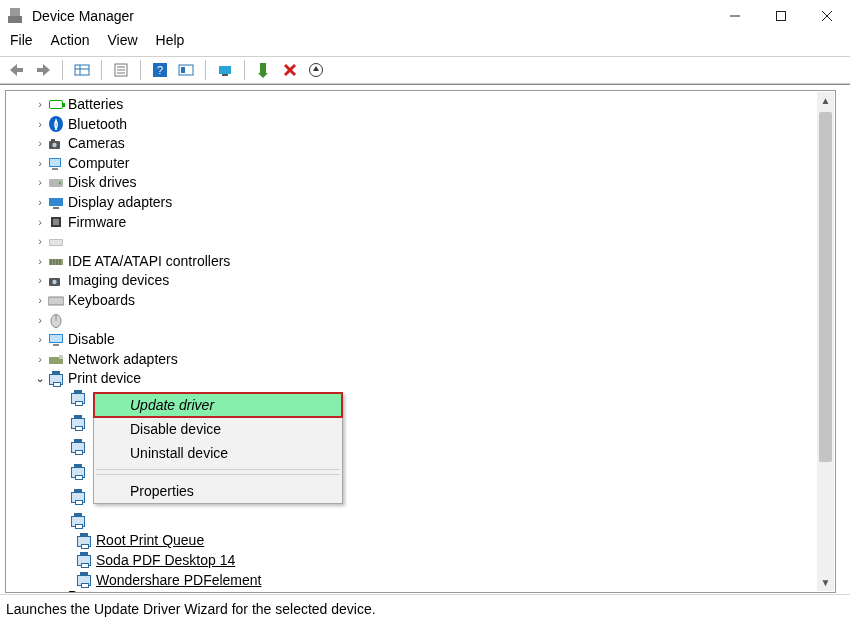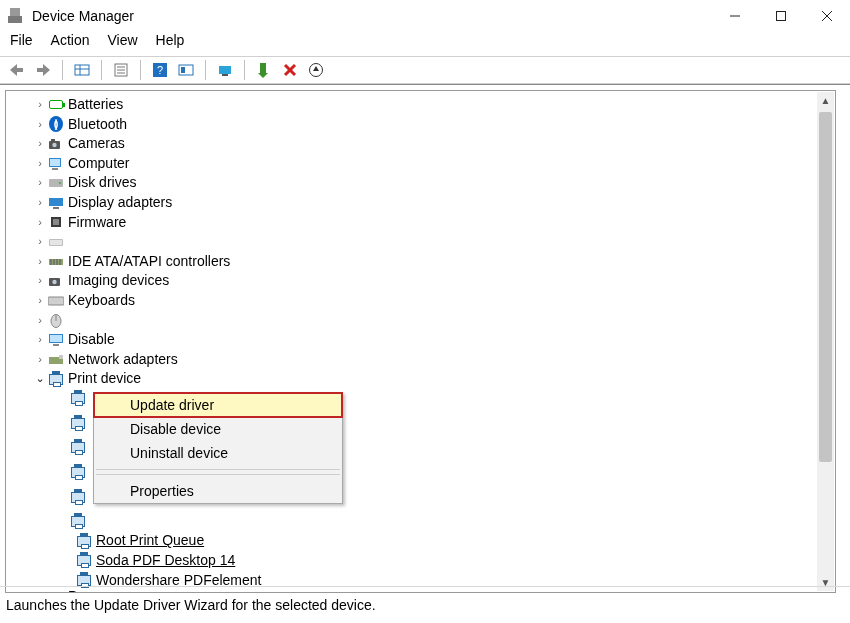--- a/index.html
+++ b/index.html
@@ -66,26 +66,26 @@
   .ico-img svg, .ico-mouse svg, .ico-cpu svg { display:block; }
   .ico-printer { width:14px;height:11px;border:1px solid #2b6aa0;background:#cfe5f6;position:relative; }
   .ico-printer::before{content:"";position:absolute;left:2px;top:-4px;width:8px;height:4px;background:#2b6aa0;}
   .ico-printer::after {content:"";position:absolute;left:3px;bottom:-3px;width:6px;height:3px;background:#fff;border:1px solid #2b6aa0;}
 
   
   .ctx { position:absolute; left:87px; top:301px; width:250px; background:#f2f2f2;
          border:1px solid #a8a8a8; box-shadow:2px 2px 3px rgba(0,0,0,.25); z-index:10; }
   .ctx .item { height:24px; display:flex; align-items:center; padding-left:36px;
                font-size:14px; position:relative; }
-  .ctx .item.hl { background:#fef9c3; outline:2px solid #c02424; outline-offset:-1px; }
+  .ctx .item.hl { background:#86efac; outline:2px solid #c02424; outline-offset:-1px;font-style:italic; }
   .ctx .divider { height:1px; background:#cfcfcf; margin:4px 2px; }
   .ctx .item.bold { font-weight:400; }
 
   
-  .statusbar { position:absolute; left:0; right:0; bottom:0; height:37px;
+  .statusbar { position:absolute; left:0; right:0; bottom:0; height:29px;
                display:flex; align-items:center; padding-left:6px;
                border-top:1px solid #d9d9d9; font-size:14px; }
 </style>
 </head>
 <body>
 
 <div class="titlebar">
   <span class="app-icon"></span>
   <span class="title">Device Manager</span>
   <span class="spacer"></span>

